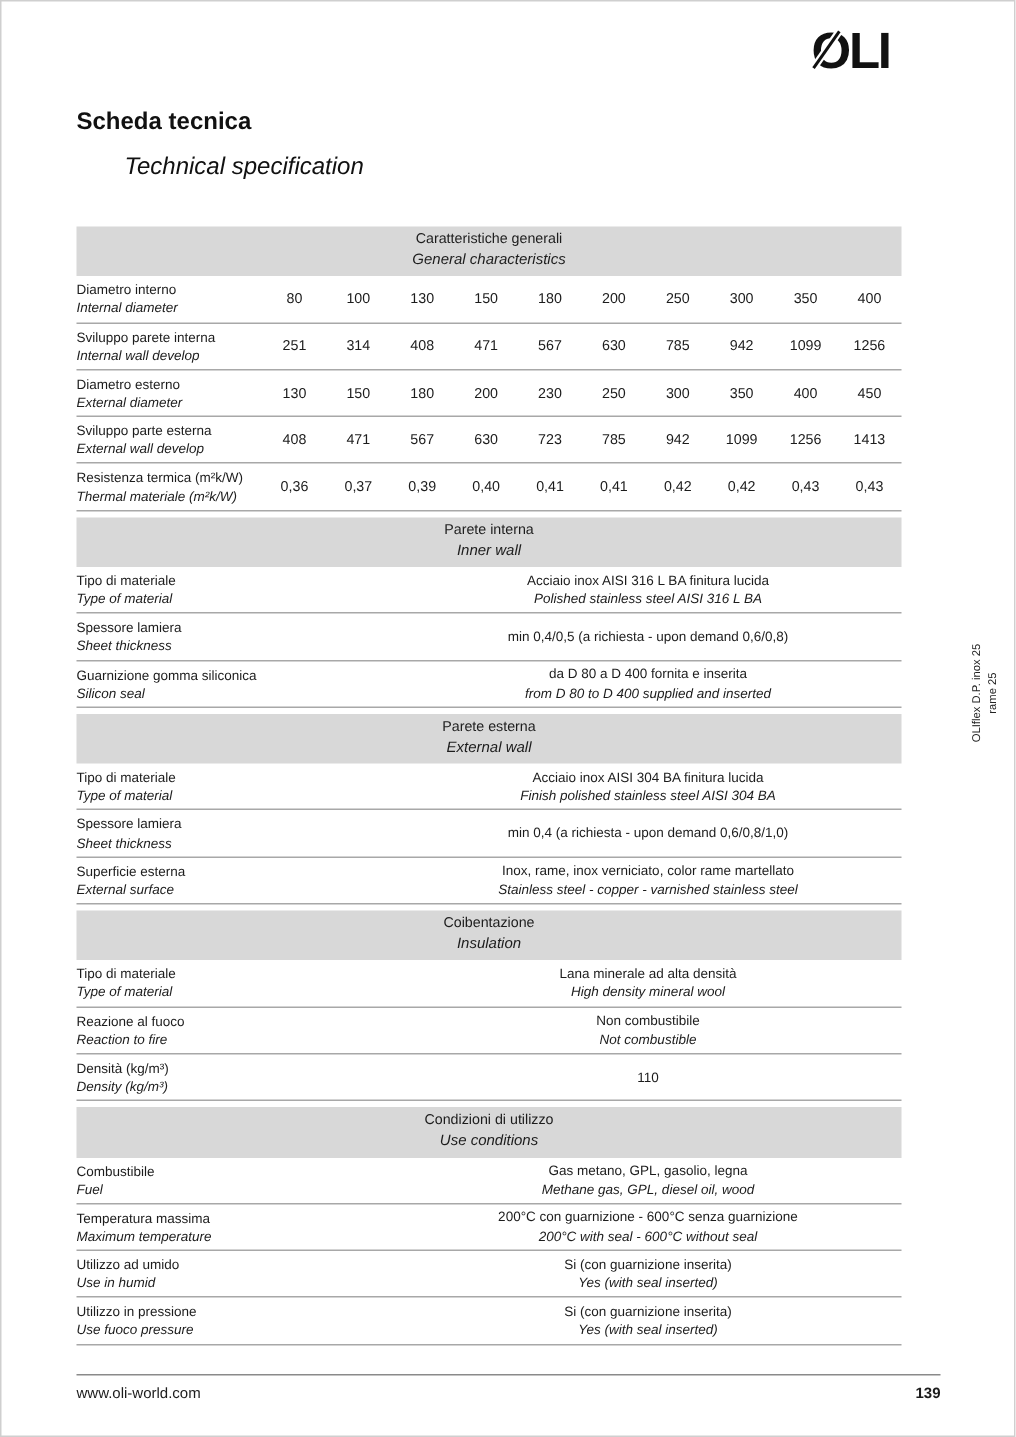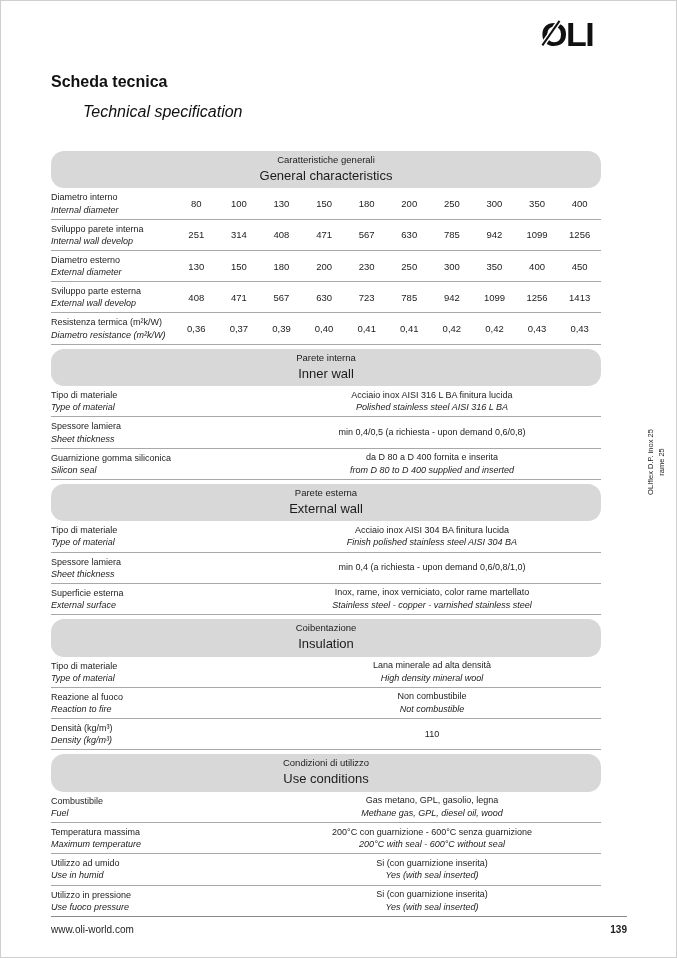--- a/index.html
+++ b/index.html
@@ -37,25 +37,24 @@
   .titles { position: absolute; left: 50px; top: 72px; }
   .title-it { font-size: 16px; font-weight: 700; color: #111; }
   .title-en { font-size: 16px; font-style: italic; margin-top: 12px; color: #111; margin-left: 32px; }
 
   
   .tables { position: absolute; left: 50px; top: 150px; width: 550px; }
   .sec-header {
     background: #d8d8d8;
     text-align: center;
     padding: 3px 0 4px;
-    border-radius: 13px;
   }
   .section-gap { margin-top: 4px; }
   .sh-it { font-size: 9.5px; line-height: 1.35; }
-  .sh-en { font-size: 13px; line-height: 1.35; }
+  .sh-en { font-size: 10px; font-style: italic; line-height: 1.35; }
 
   .grow, .srow {
     display: flex; align-items: center;
     min-height: 31px;
     border-bottom: 1px solid #a8a8a8;
   }
   .rlabel { width: 124px; padding: 3px 0; }
   .rlabel .it { font-size: 9px; line-height: 1.35; }
   .rlabel .en { font-size: 9px; font-style: italic; line-height: 1.35; }
 
@@ -171,21 +170,21 @@
       <div class="cell">785</div>
       <div class="cell">942</div>
       <div class="cell">1099</div>
       <div class="cell">1256</div>
       <div class="cell">1413</div>
     </div>
 
     <div class="grow">
       <div class="rlabel">
         <div class="it">Resistenza termica (m²k/W)</div>
-        <div class="en">Diametro resistance (m²k/W)</div>
+        <div class="en">Thermal materiale (m²k/W)</div>
       </div>
       <div class="cell">0,36</div>
       <div class="cell">0,37</div>
       <div class="cell">0,39</div>
       <div class="cell">0,40</div>
       <div class="cell">0,41</div>
       <div class="cell">0,41</div>
       <div class="cell">0,42</div>
       <div class="cell">0,42</div>
       <div class="cell">0,43</div>

